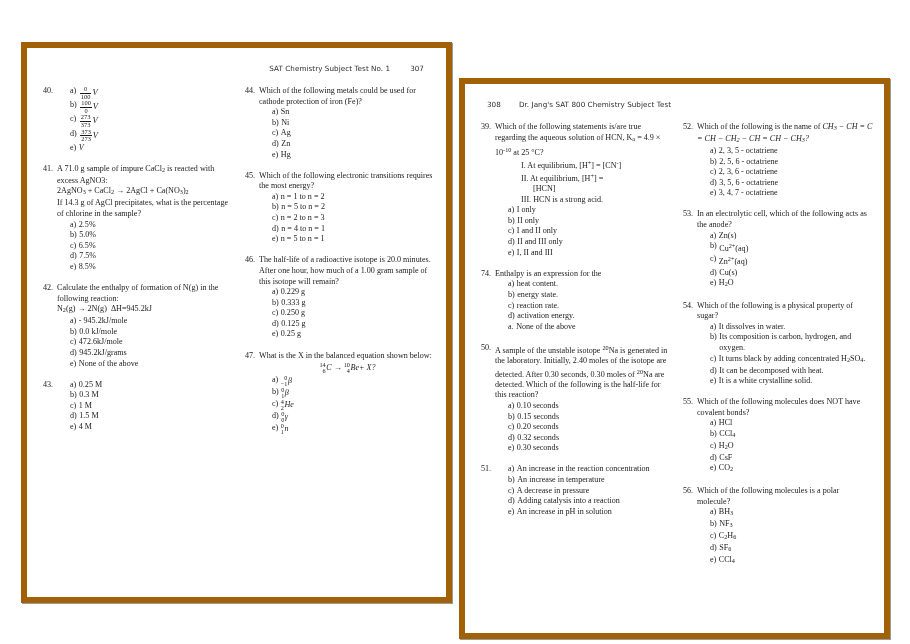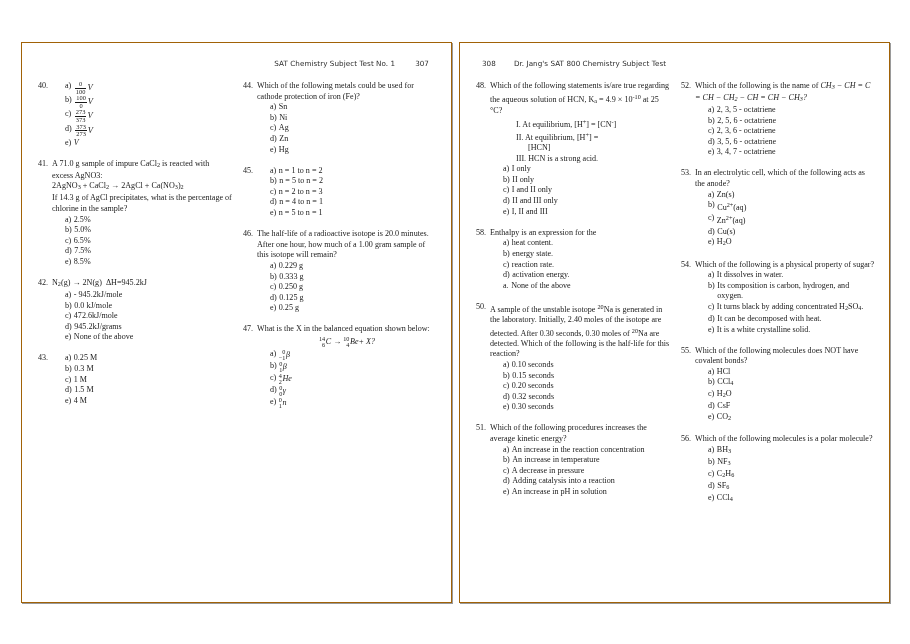--- a/index.html
+++ b/index.html
@@ -17,26 +17,26 @@
   .spread {
     position: relative;
     width: 910px;
     height: 644px;
   }
   .page {
     position: absolute;
     top: 42px;
     height: 561px;
     background: #ffffff;
-    border: 1px solid #a16207;
+    border: 6px solid #a16207;
     box-sizing: border-box;
     box-shadow: 1px 1px 0 #9a9a9a;
   }
   .page-left  { left: 21px;  width: 431px; }
-  .page-right { left: 459px; width: 431px; }
+  .page-right { left: 459px; width: 431px; margin-top: 36px; }
 
   .page-header {
     position: absolute;
     top: 16px;
     font-family: "DejaVu Sans", sans-serif;
     font-size: 7.2px;
     letter-spacing: .05px;
     color: #2b2b2b;
     white-space: nowrap;
   }
@@ -215,20 +215,21 @@
                   <span class="ch-let">e)</span>
                   <span class="ch-txt">8.5%</span>
                 </li>
             </ul>
           </div>
         </div>
 
         <div class="q">
           <div class="q-num">42.</div>
           <div class="q-body">
+            <p class="q-stem">Calculate the enthalpy of formation of N(g) in the following reaction:</p>
             <p class="q-cont">N<sub>2</sub>(g) → 2N(g)&nbsp; ΔH=945.2kJ</p>
             <ul class="choices">
               <li>
                   <span class="ch-let">a)</span>
                   <span class="ch-txt">- 945.2kJ/mole</span>
                 </li>
               <li>
                   <span class="ch-let">b)</span>
                   <span class="ch-txt">0.0 kJ/mole</span>
                 </li>
@@ -305,20 +306,21 @@
                   <span class="ch-let">e)</span>
                   <span class="ch-txt">Hg</span>
                 </li>
             </ul>
           </div>
         </div>
 
         <div class="q">
           <div class="q-num">45.</div>
           <div class="q-body">
+            <p class="q-stem">Which of the following electronic transitions requires the most energy?</p>
             <ul class="choices">
               <li>
                   <span class="ch-let">a)</span>
                   <span class="ch-txt">n = 1  to n = 2</span>
                 </li>
               <li>
                   <span class="ch-let">b)</span>
                   <span class="ch-txt">n = 5 to n = 2</span>
                 </li>
               <li>
@@ -424,21 +426,21 @@
   <div class="page page-right">
     <div class="page-header left-align">
       <span class="pg-num">308</span><span>Dr. Jang's SAT 800 Chemistry Subject Test</span>
     </div>
 
     <div class="cols">
 
       <div class="col">
 
         <div class="q">
-          <div class="q-num">48.</div>
+          <div class="q-num">39.</div>
           <div class="q-body">
             <p class="q-stem">Which of the following statements is/are true regarding the aqueous solution of HCN, K<sub>a</sub> = 4.9 × 10<sup>-10</sup> at 25 °C?</p>
             <ul class="romans">
               <li>I. At equilibrium, [H<sup>+</sup>] = [CN<sup>-</sup>]</li>
               <li>II. At equilibrium, [H<sup>+</sup>] =<span class="hang">[HCN]</span></li>
               <li>III. HCN is a strong acid.</li>
             </ul>
             <ul class="choices">
               <li>
                   <span class="ch-let">a)</span>
@@ -458,21 +460,21 @@
                 </li>
               <li>
                   <span class="ch-let">e)</span>
                   <span class="ch-txt">I, II and III</span>
                 </li>
             </ul>
           </div>
         </div>
 
         <div class="q">
-          <div class="q-num">58.</div>
+          <div class="q-num">74.</div>
           <div class="q-body">
             <p class="q-stem">Enthalpy is an expression for the</p>
             <ul class="choices">
               <li>
                   <span class="ch-let">a)</span>
                   <span class="ch-txt">heat content.</span>
                 </li>
               <li>
                   <span class="ch-let">b)</span>
                   <span class="ch-txt">energy state.</span>
@@ -518,21 +520,20 @@
                   <span class="ch-let">e)</span>
                   <span class="ch-txt">0.30 seconds</span>
                 </li>
             </ul>
           </div>
         </div>
 
         <div class="q">
           <div class="q-num">51.</div>
           <div class="q-body">
-            <p class="q-stem">Which of the following procedures increases the average kinetic energy?</p>
             <ul class="choices">
               <li>
                   <span class="ch-let">a)</span>
                   <span class="ch-txt">An increase in the reaction concentration</span>
                 </li>
               <li>
                   <span class="ch-let">b)</span>
                   <span class="ch-txt">An increase in temperature</span>
                 </li>
               <li>

